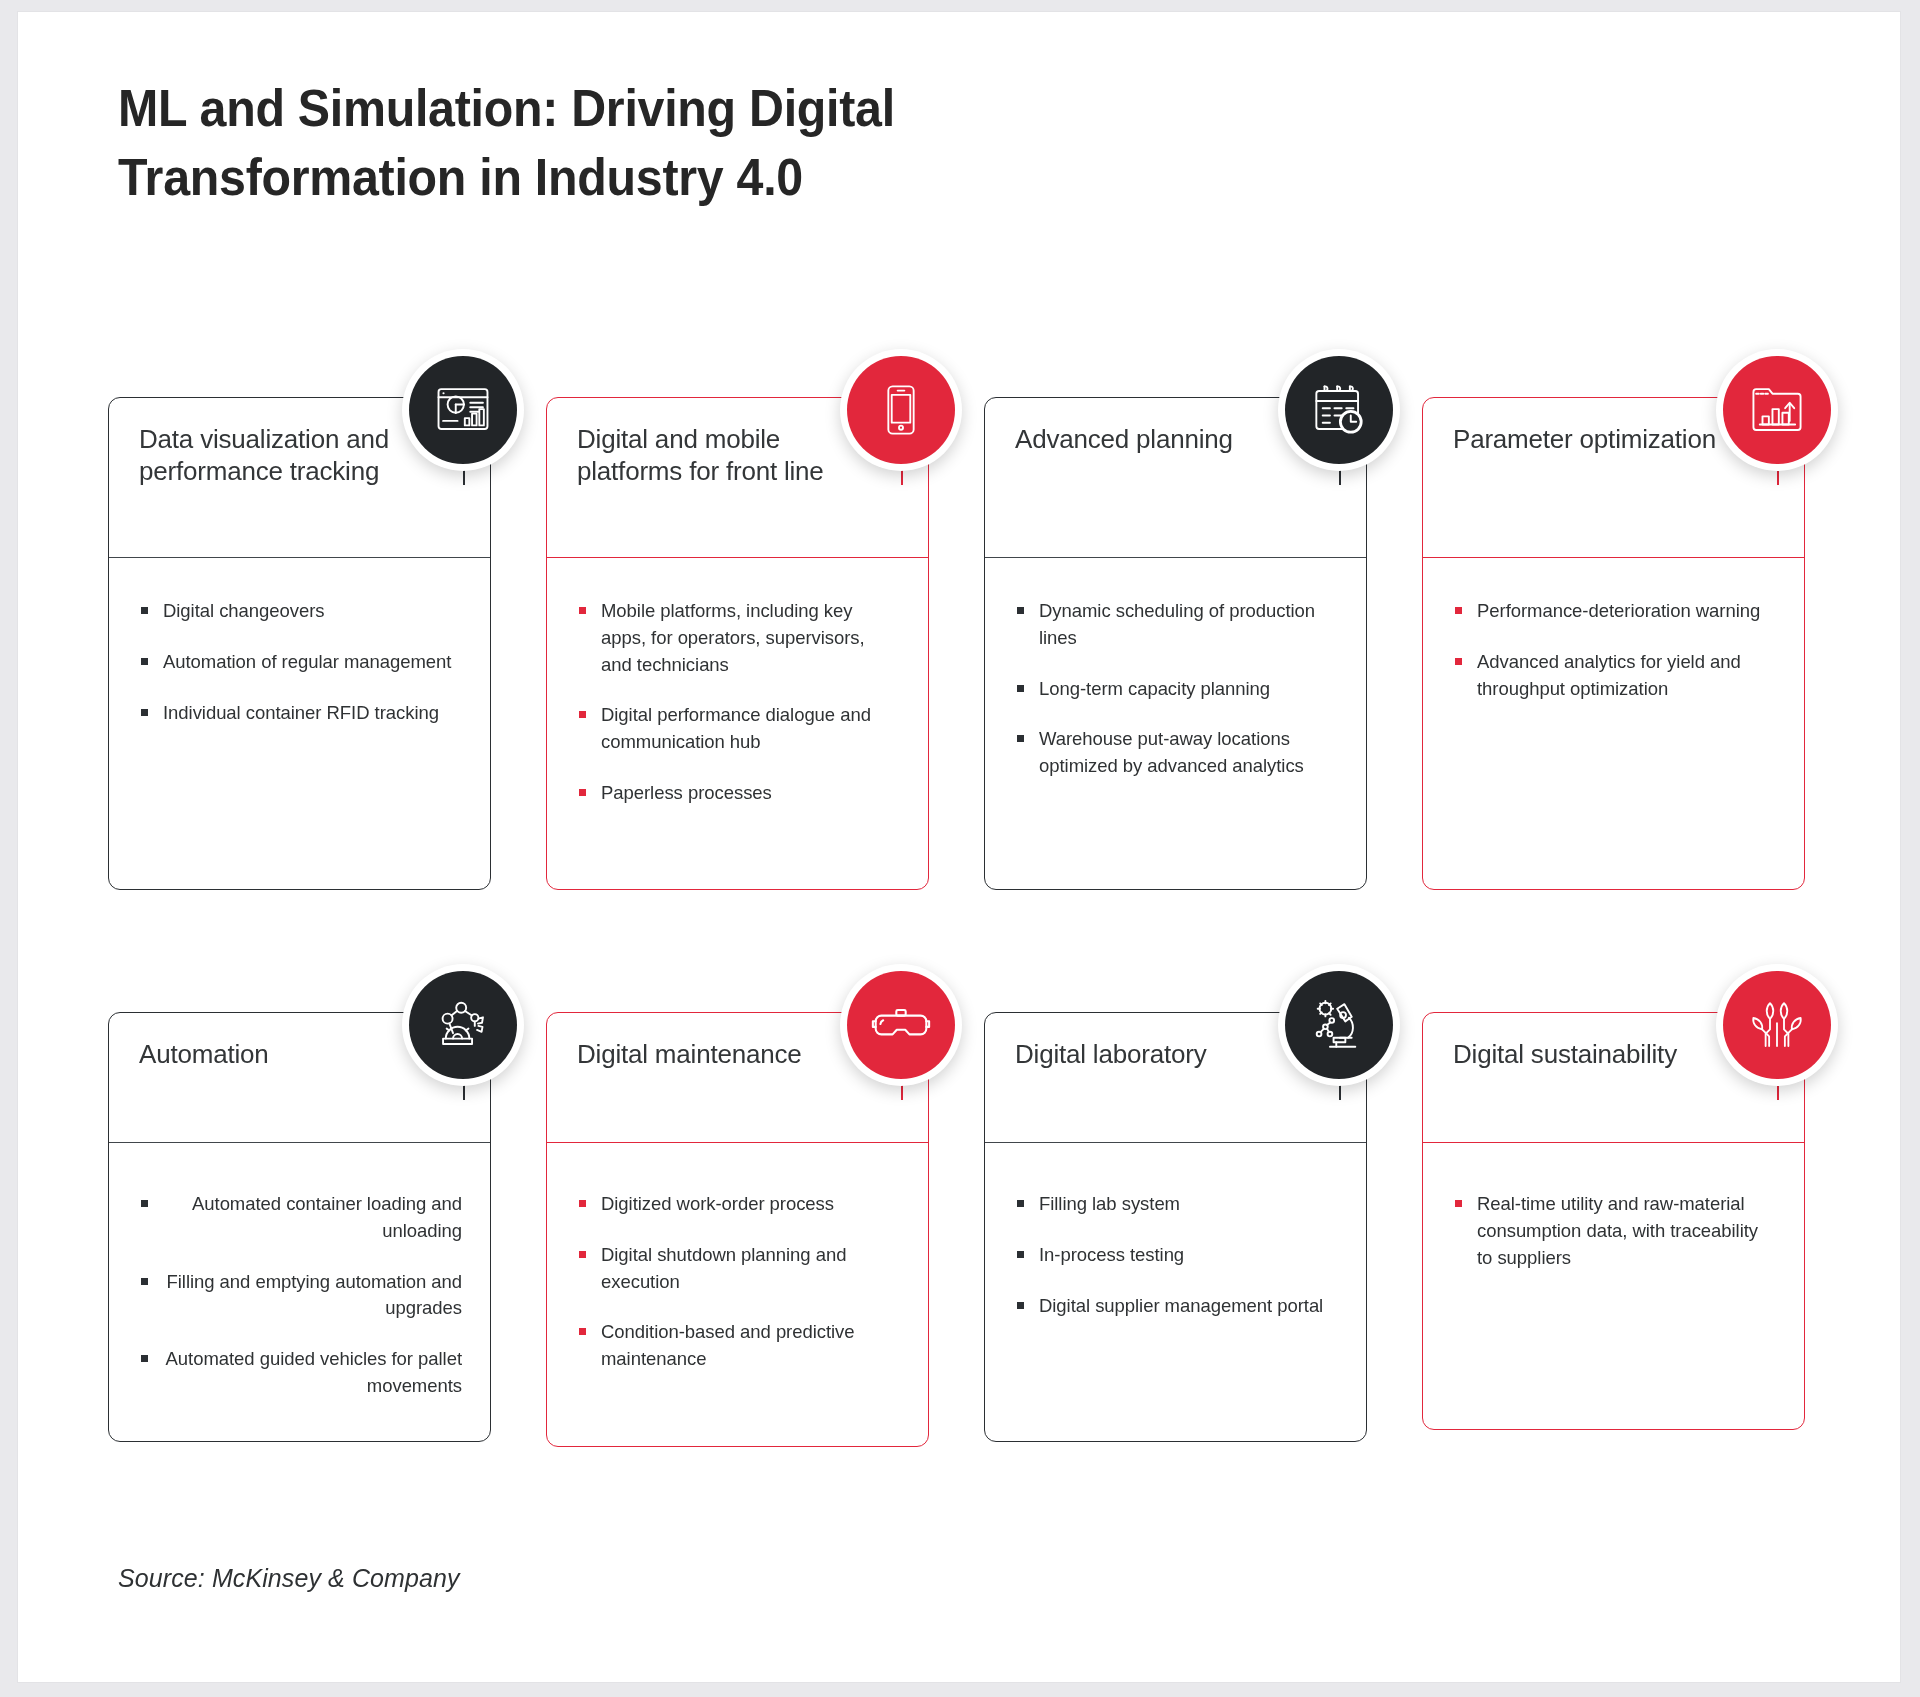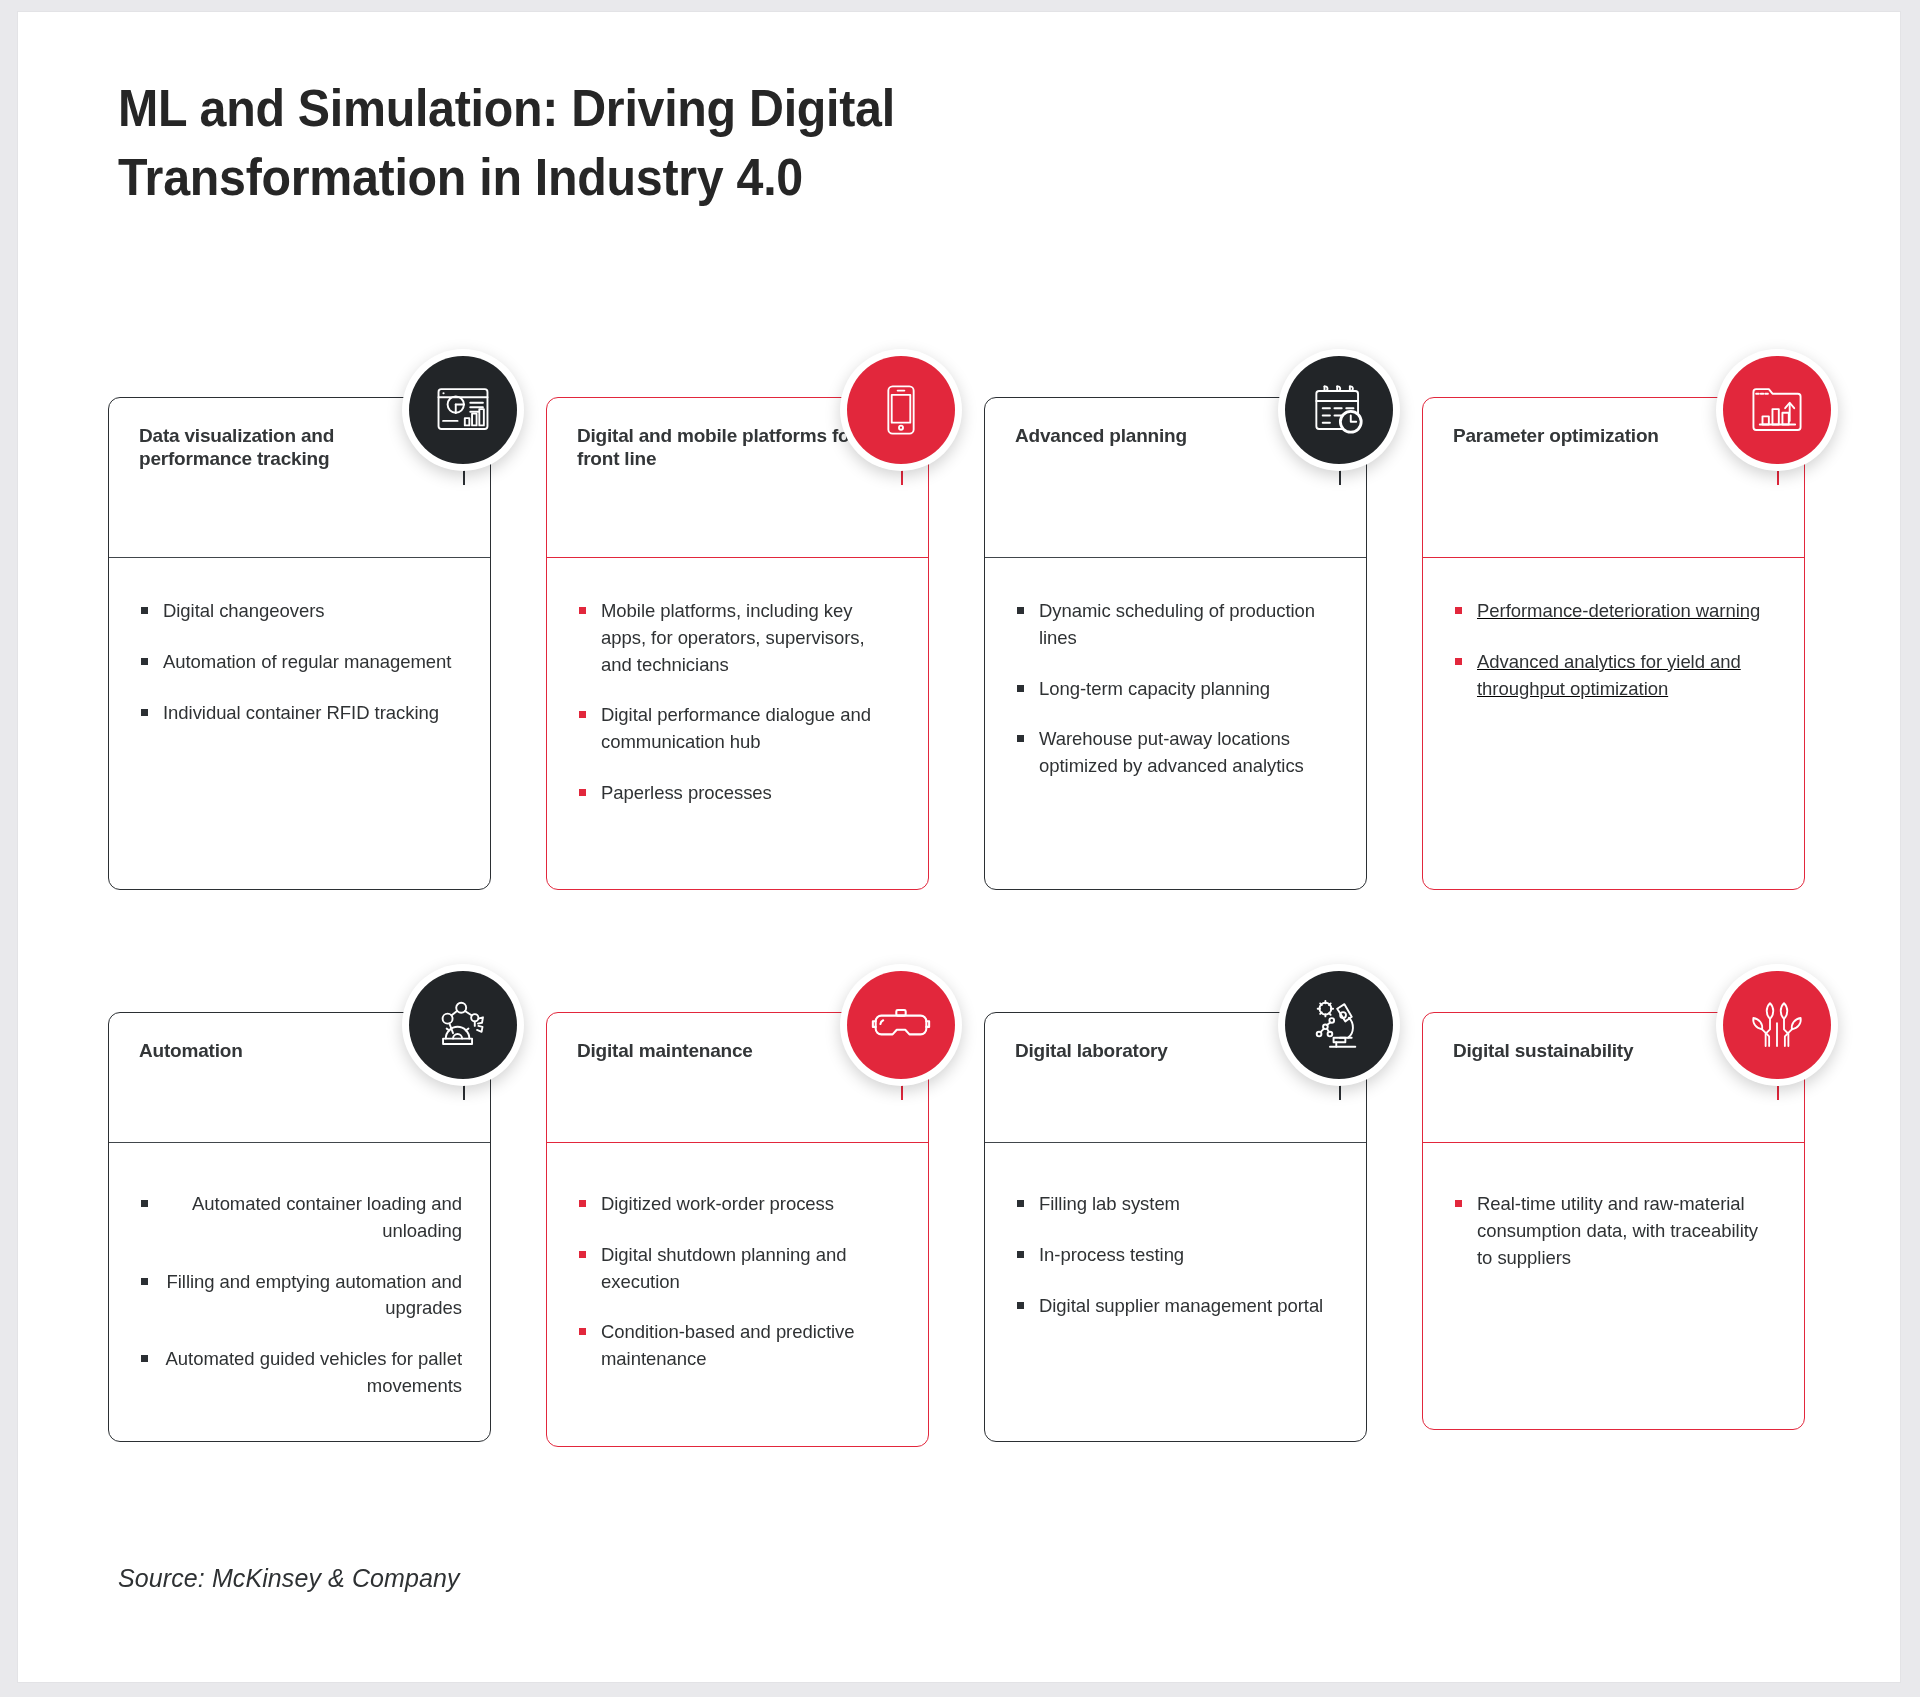--- a/index.html
+++ b/index.html
@@ -44,22 +44,22 @@
   .card-head{
     position:relative;
     box-sizing:border-box;
     padding:26px 30px 0 30px;
     height:146px;
   }
   .card.dark .card-head{ border-bottom:1.4px solid #41464b; }
   .card.red  .card-head{ border-bottom:1.4px solid #e2273c; }
 
   .card-title{
-    font-size:19px;
-    font-weight:700;
+    font-size:26px;
+    font-weight:400;
     line-height:1.22;
     color:#333638;
     letter-spacing:-0.2px;
     max-width:300px;
   }
 
   .card-body{
     box-sizing:border-box;
     padding:40px 28px 20px 18px;
   }
@@ -220,21 +220,21 @@
       <circle cx="45" cy="45" r="11"></circle>
       <path d="M45 38v7h6"></path>
     </svg>
         </div>
       </div>
       <div class="stub red" style="left: 1759px; top: 447px;"></div>
       <div class="card red" style="left: 1404px; top: 385px; height: 493px;">
         <div class="card-head" style="height: 160px;">
           <div class="card-title">Parameter optimization</div>
         </div>
-        <div class="card-body" style="padding-top: 40px; text-decoration: underline;">
+        <div class="card-body" style="padding-top: 40px;">
           <ul class="bullets">
             <li>Performance-deterioration warning</li>
             <li>Advanced analytics for yield and throughput optimization</li>
           </ul>
         </div>
       </div>
       <div class="badge red" style="left: 1698px; top: 337px;">
         <div class="disc">
     <svg width="58" height="58" viewBox="0 0 64 64" fill="none" stroke="#fff" stroke-width="2.1" stroke-linecap="round" stroke-linejoin="round">
       <path d="M6 12a3 3 0 0 1 3-3h14l4 5h28a3 3 0 0 1 3 3v34a3 3 0 0 1-3 3H9a3 3 0 0 1-3-3z"></path>

